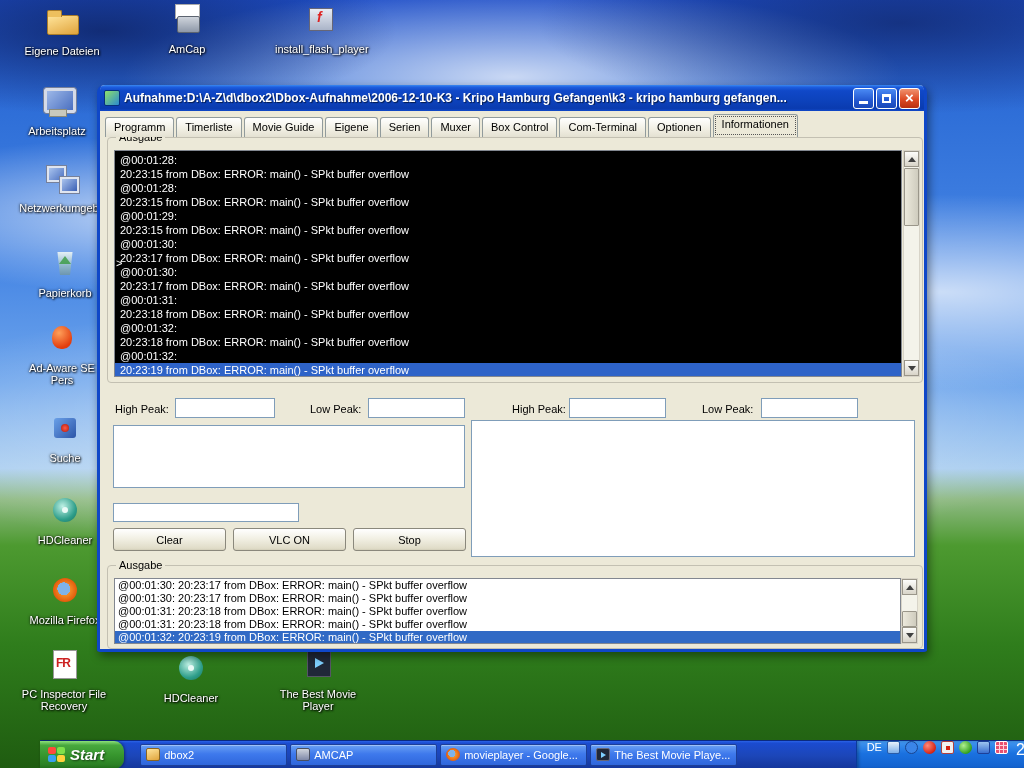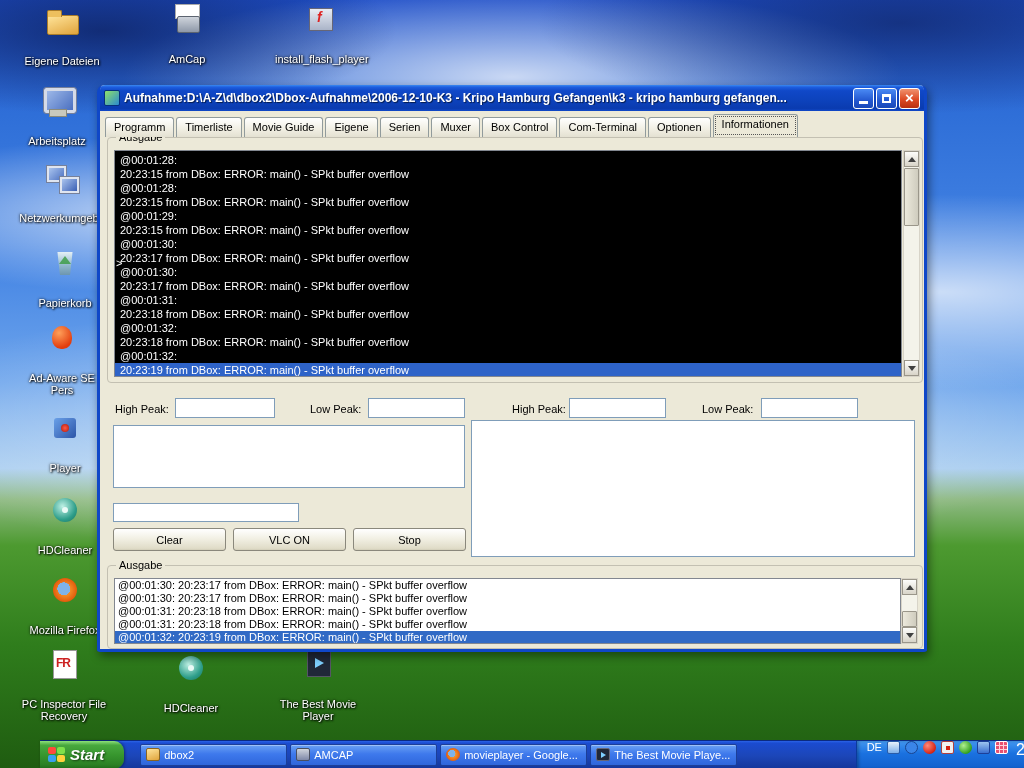--- a/index.html
+++ b/index.html
@@ -13,21 +13,21 @@
       radial-gradient(ellipse 600px 140px at 50% 10%, rgba(255,255,255,.75), transparent 65%),
       radial-gradient(ellipse 480px 120px at 15% 28%, rgba(255,255,255,.65), transparent 65%),
       radial-gradient(ellipse 700px 150px at 92% 38%, rgba(255,255,255,.7), transparent 65%),
       radial-gradient(ellipse 900px 190px at 45% 56%, rgba(255,255,255,.55), transparent 70%),
       linear-gradient(180deg,#1f4fc8 0%,#2f6fd8 15%,#4585e4 34%,#6fa6ec 50%,#a9cdf0 61%,#8fba84 65%,#4d9a30 71%,#2f7d1c 84%,#1f5c10 100%);
   }
 
   
   .dicon { position:absolute; width:90px; text-align:center; z-index:1; cursor:default; }
   .ic { width:32px; height:32px; margin:0 auto; position:relative; }
-  .dlbl { margin-top:18px; color:#fff; font-size:11px; line-height:12px;
+  .dlbl { margin-top:8px; color:#fff; font-size:11px; line-height:12px;
           text-shadow:1px 1px 2px #000, 0 0 3px #000; }
 
   .icon-folder::before { content:''; position:absolute; left:1px; top:10px; width:30px; height:18px;
       background:linear-gradient(160deg,#ffe49a,#e0a43c); border:1px solid #a97c2a; border-radius:2px; }
   .icon-folder::after { content:''; position:absolute; left:1px; top:5px; width:13px; height:6px;
       background:#eec05e; border:1px solid #a97c2a; border-bottom:none; border-radius:2px 2px 0 0; }
 
   .icon-computer::before { content:''; position:absolute; left:3px; top:3px; width:26px; height:19px;
       background:linear-gradient(135deg,#9db8e8,#4a6fc0); border:3px solid #d5dbe8; outline:1px solid #76809a; border-radius:2px; }
   .icon-computer::after { content:''; position:absolute; left:8px; top:24px; width:16px; height:6px;
@@ -221,21 +221,21 @@
   <div class="dicon" style="left:20px;top:247px">
     <div class="ic icon-recycle"></div>
     <div class="dlbl">Papierkorb</div>
   </div>
   <div class="dicon" style="left:17px;top:322px">
     <div class="ic icon-adaware"></div>
     <div class="dlbl">Ad-Aware SE Pers</div>
   </div>
   <div class="dicon" style="left:20px;top:412px">
     <div class="ic icon-avrack"></div>
-    <div class="dlbl">Player</div>
+    <div class="dlbl">Suche</div>
   </div>
   <div class="dicon" style="left:20px;top:494px">
     <div class="ic icon-hdcleaner"></div>
     <div class="dlbl">HDCleaner</div>
   </div>
   <div class="dicon" style="left:20px;top:574px">
     <div class="ic icon-firefox"></div>
     <div class="dlbl">Mozilla Firefox</div>
   </div>
   <div class="dicon" style="left:19px;top:648px">

